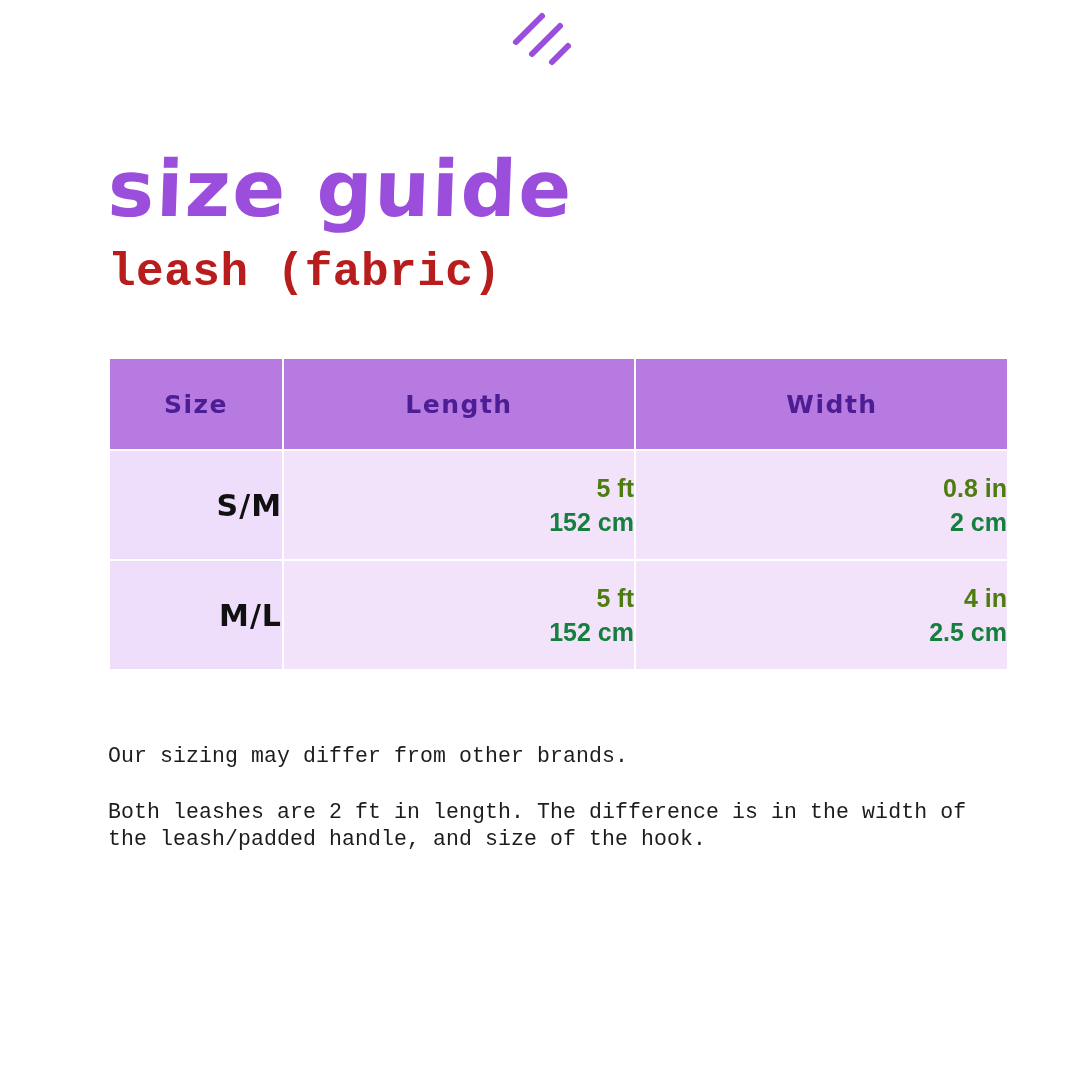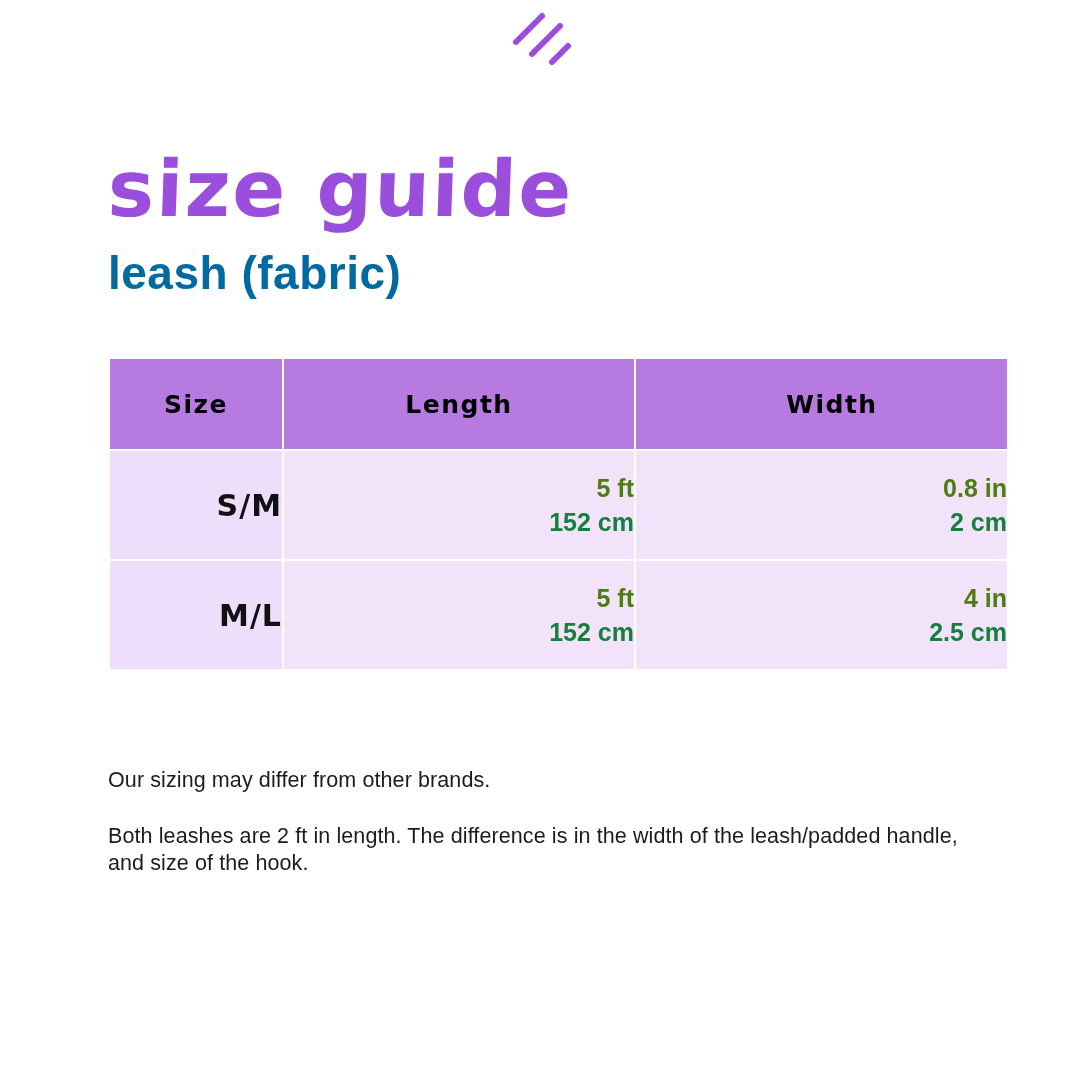--- a/index.html
+++ b/index.html
@@ -37,40 +37,40 @@
     transform: skewX(-2deg);
   }
   .sparkle {
     position: absolute;
     left: 400px;
     top: 8px;
     width: 70px;
     height: 70px;
   }
   .sub-title {
-    font-family: Liberation Sans, sans-serif;
+    font-family: Liberation Mono, monospace;
     font-weight: bold;
     font-size: 46px;
     line-height: 1;
-    color: #0369a1;
+    color: #b91c1c;
     margin-top: 22px;
     letter-spacing: 0.5px;
   }
 
   
   .table {
     margin-top: 61px;
     width: 866px;
     border-collapse: separate;
     border-spacing: 2px;
     table-layout: fixed;
   }
   .table th {
     background: #b77ae0;
-    color: #000000;
+    color: #4c1d95;
     font-family: "DejaVu Sans", sans-serif;
     font-weight: bold;
     font-size: 25px;
     letter-spacing: 1.5px;
     height: 88px;
     vertical-align: middle;
     text-align: center;
     border: 0;
   }
   .col-size { width: 170px; }
@@ -104,22 +104,23 @@
   .val-secondary {
     display: block;
     font-size: 25px;
     color: #15803d;
     font-weight: bold;
     line-height: 1.05;
   }
 
   
   .notes {
-    margin-top: 96px;
+    margin-top: 72px;
     width: 860px;
+    font-family: Liberation Mono, monospace;
   }
   .notes p {
     margin: 0 0 28px 0;
     font-size: 21.5px;
     line-height: 1.28;
     color: #1c1c1c;
     letter-spacing: 0.1px;
   }
   .notes p:last-child { margin-bottom: 0; }
 </style>

